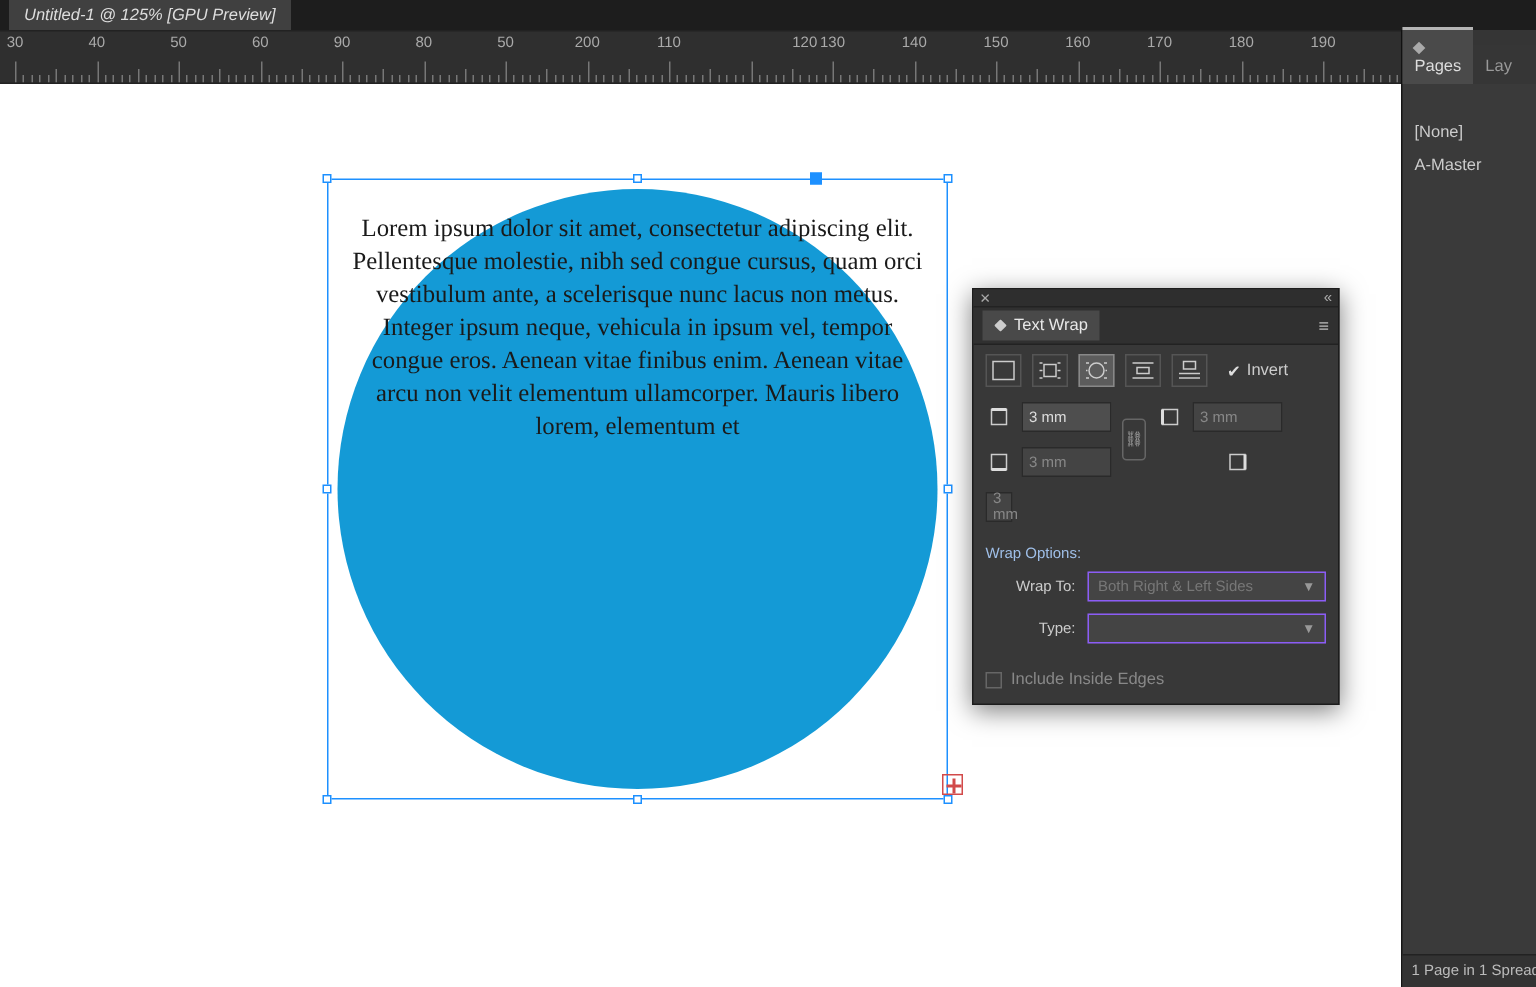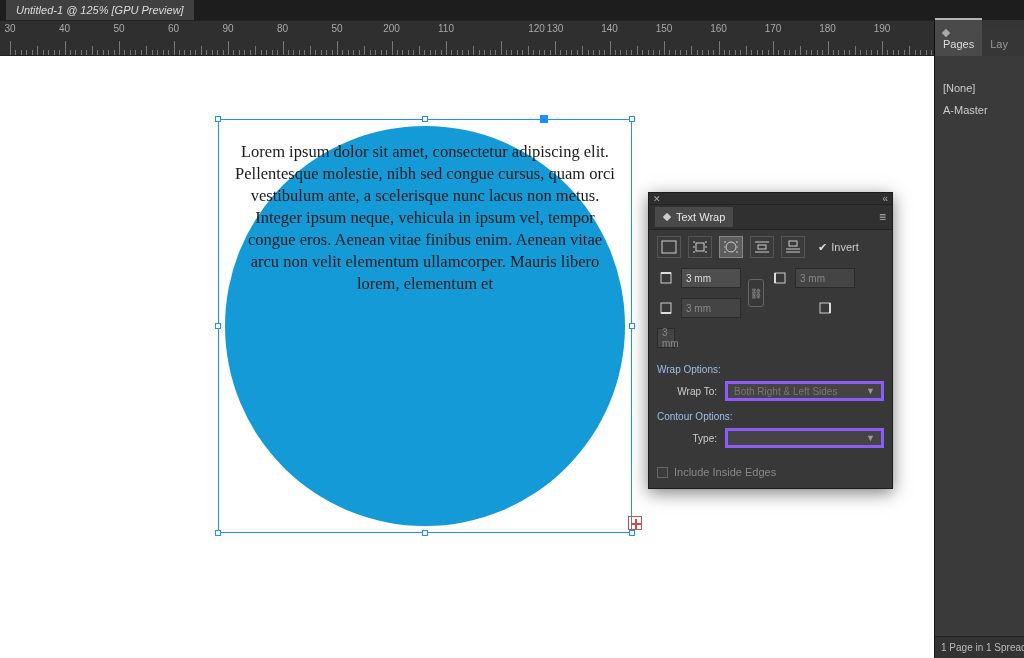--- a/index.html
+++ b/index.html
@@ -59,21 +59,21 @@
     .offset-grid { display:grid; grid-template-columns: 18px 60px 18px 18px 60px; grid-auto-rows: 24px; gap:6px 6px; align-items:center; padding: 2px 8px 8px 8px; }
     .mini-ico { display:flex; align-items:center; justify-content:center; }
     .num-input { height:20px; background:#4e4e4e; border:1px solid #2a2a2a; color:#ddd; padding:0 4px; font-size:10px; display:flex; align-items:center; }
     .num-input.dis { background:#444; color:#888; }
     .link-col { grid-row: 1 / span 2; grid-column: 3; display:flex; align-items:center; justify-content:center; }
     .link-ico { width:16px; height:28px; border:1px solid #666; border-radius:3px; display:flex; align-items:center; justify-content:center; color:#aaa; font-size:10px; cursor:pointer; }
 
     .section-label { padding: 6px 21px 2px 8px; color:#9fbfe8; font-size:10px; }
     .field-row { display:flex; align-items:center; padding:4px 8px; gap:8px; }
     .field-label { width:60px; text-align:right; color:#ccc; font-size:10px; }
-    .dropdown { flex:1; height:20px; background:#444; border:3px solid #8b5cf6; color:#aaa; display:flex; align-items:center; justify-content:space-between; padding:0 6px; font-size:10px; cursor:pointer; }
+    .dropdown { flex:1; height:20px; background:#444; border:1px solid #8b5cf6; color:#aaa; display:flex; align-items:center; justify-content:space-between; padding:0 6px; font-size:10px; cursor:pointer; }
     .dropdown.dis { color:#777; }
     .dd-caret { font-size:9px; color:#999; }
 
     .panel-check-row { padding: 14px 8px 10px 8px; display:flex; align-items:center; gap:6px; color:#888; }
     .box { width:11px; height:11px; border:1px solid #666; background:#3b3b3b; }
 
     
     .right-col { position:absolute; top:56px; right:0; width:90px; bottom:0; background:#3a3a3a; border-left:1px solid #161616; display:flex; flex-direction:column; }
     .pages-list { flex:1; padding:6px 8px; display:flex; flex-direction:column; gap:10px; color:#ccc; font-size:11px;margin-top:20px; }
     .pages-item { cursor:pointer; }
@@ -428,21 +428,20 @@
 
   <div class="section-label">Wrap Options:</div>
   <div class="field-row">
     <div class="field-label">Wrap To:</div>
     <div class="dropdown dis">
       <span>Both Right &amp; Left Sides</span>
       <span class="dd-caret">▼</span>
     </div>
   </div>
 
-  <div class="section-label">Contour Options:</div>
   <div class="field-row">
     <div class="field-label">Type:</div>
     <div class="dropdown dis">
       <span></span>
       <span class="dd-caret">▼</span>
     </div>
   </div>
 
   <div class="panel-check-row">
     <div class="box"></div>

